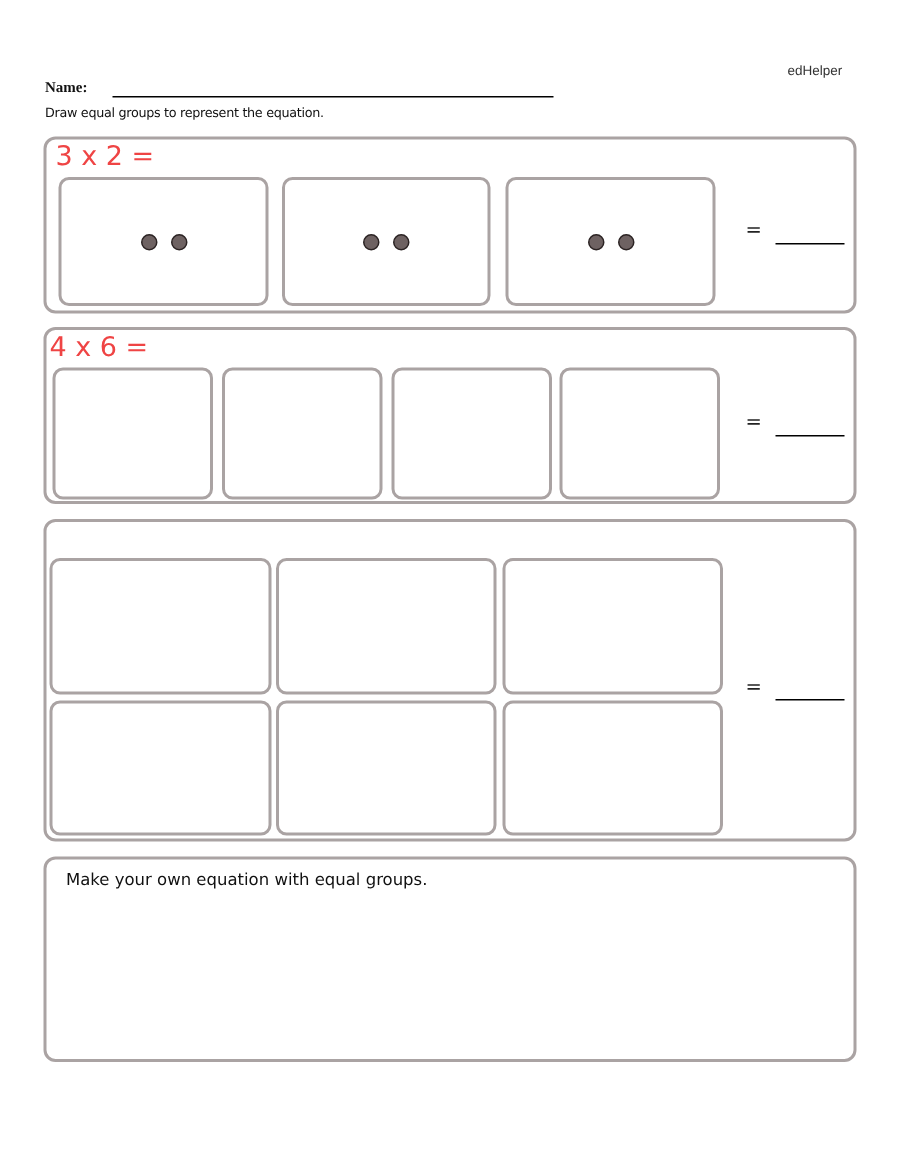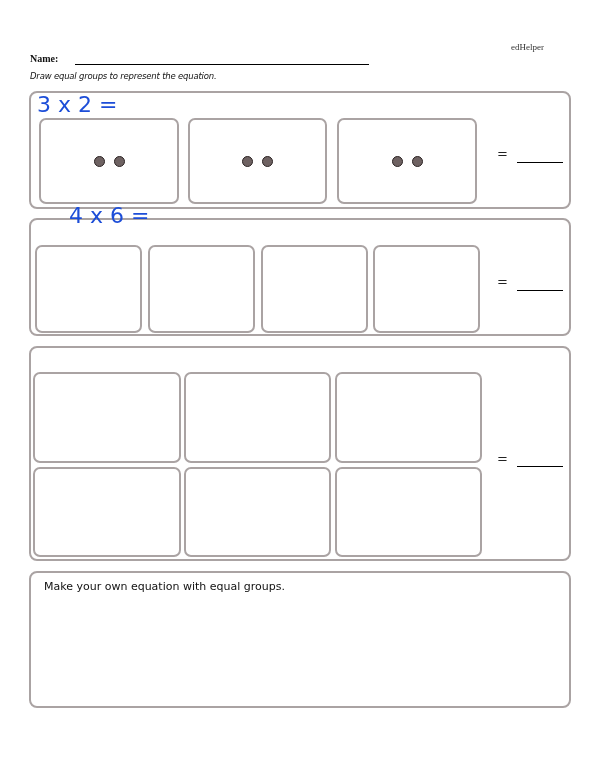--- a/index.html
+++ b/index.html
@@ -1,23 +1,23 @@
 <!DOCTYPE html>
 <html><head>
 <meta charset="utf-8">
 <style>
   html, body { margin:0; padding:0; background:#fff; }
   body { width:600px; height:776px; position:relative; overflow:hidden; font-family:"DejaVu Sans", sans-serif; color:#111; }
   .abs { position:absolute; }
-  .brand { left:511px; top:42px; font-family:Liberation Serif, serif; font-size:9px; color:#333; }
+  .brand { left:525px; top:42px; font-family:Liberation Sans, sans-serif; font-size:9px; color:#333; }
   .name-label { left:30px; top:53px; font-family:"Liberation Serif", serif; font-weight:bold; font-size:10px; }
   .name-line { left:75px; top:64px; width:294px; border-top:1px solid #000; height:0; }
-  .instructions { left:30px; top:71px; font-size:8.5px; letter-spacing:-0.2px;font-style:italic; }
+  .instructions { left:30px; top:71px; font-size:8.5px; letter-spacing:-0.2px; }
   .panel { border:2px solid #aaa3a3; border-radius:8px; box-sizing:border-box; background:#fff; }
-  .eq-title { font-size:22px; line-height:17px; color:#1d4ed8; }
+  .eq-title { font-size:18px; line-height:17px; color:#ef4444; }
   .group-box { border:2px solid #aaa3a3; border-radius:7px; box-sizing:border-box; background:#fff; display:flex; align-items:center; justify-content:center; gap:9px; }
   .dot { width:11px; height:11px; border-radius:50%; background:#6e6262; border:1px solid #2b2323; box-sizing:border-box; }
   .equals { font-size:13px; color:#222; }
   .answer-line { width:46px; border-top:1px solid #000; height:0; }
   .own-prompt { font-size:11px; }
 </style>
 </head>
 <body>
 
 <div class="abs brand">edHelper</div>
@@ -36,21 +36,21 @@
     <span class="dot"></span>
 </div>
 <div class="abs group-box" style="left:337px;top:118px;width:140px;height:86px;">
   <span class="dot"></span>
     <span class="dot"></span>
 </div>
 <div class="abs equals" style="left:497px;top:146px;">=</div>
 <div class="abs answer-line" style="left:517px;top:162px;"></div>
 
 <div class="abs panel" style="left:29px;top:218px;width:542px;height:118px;"></div>
-<div class="abs eq-title" style="left:33px;top:207px;margin-left:36px;">4 x 6 =</div>
+<div class="abs eq-title" style="left:33px;top:223px;">4 x 6 =</div>
 <div class="abs group-box" style="left:35px;top:245px;width:107px;height:88px;"></div>
 <div class="abs group-box" style="left:148px;top:245px;width:107px;height:88px;"></div>
 <div class="abs group-box" style="left:261px;top:245px;width:107px;height:88px;"></div>
 <div class="abs group-box" style="left:373px;top:245px;width:107px;height:88px;"></div>
 <div class="abs equals" style="left:497px;top:274px;">=</div>
 <div class="abs answer-line" style="left:517px;top:290px;"></div>
 
 <div class="abs panel" style="left:29px;top:346px;width:542px;height:215px;"></div>
 <div class="abs eq-title" style="left:32px;top:352px;margin-top:36px;">6 x 4 =</div>
 <div class="abs group-box" style="left:33px;top:372px;width:148px;height:91px;"></div>

